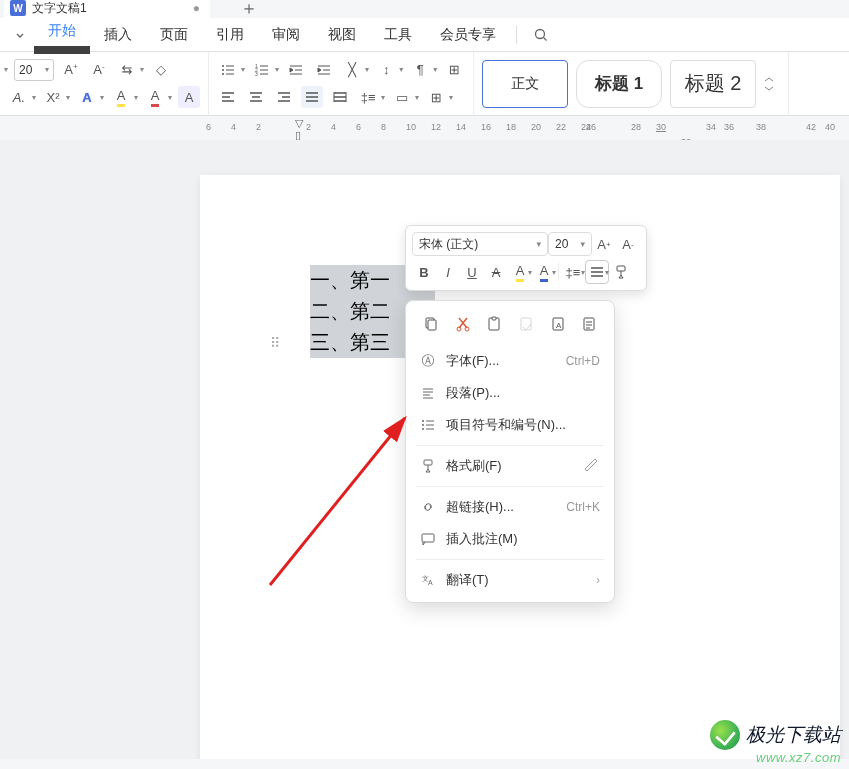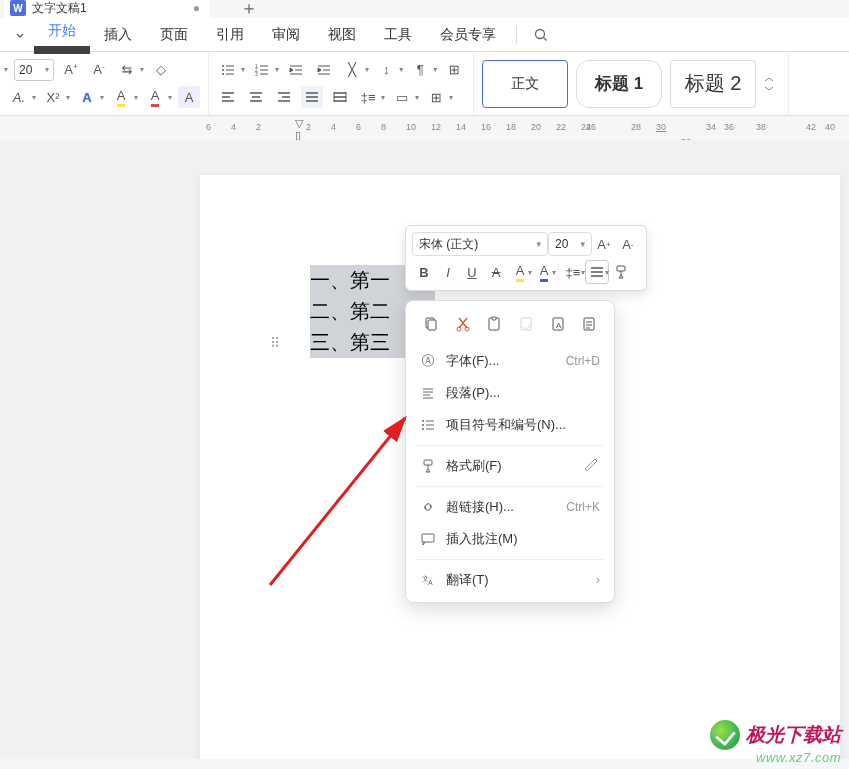--- a/index.html
+++ b/index.html
@@ -189,21 +189,21 @@
   .wm-logo {
     width: 30px; height: 30px; border-radius: 50%;
     background: radial-gradient(circle at 35% 35%, #9be04a, #3fb455 60%, #2a8f43);
     position: relative;
   }
   .wm-logo::after {
     content: ""; position: absolute; left: 9px; top: 7px;
     width: 10px; height: 14px; border: 3px solid #fff;
     border-left: none; border-top: none; transform: rotate(40deg); border-radius: 0 0 2px 0;
   }
-  .wm-text1 { font-size: 19px; font-weight: 700; color: #be185d; font-style: italic; }
+  .wm-text1 { font-size: 19px; font-weight: 400; color: #0f172a; font-style: italic; }
   .wm-text2 { font-size: 13px; color: #67cf7a; font-style: italic; letter-spacing: .5px; }
 
   svg { display: block; }
   .underline { text-decoration: underline; }
   .strike { text-decoration: line-through; }
 </style>
 </head>
 <body>
 
 <div class="tab-bar">

